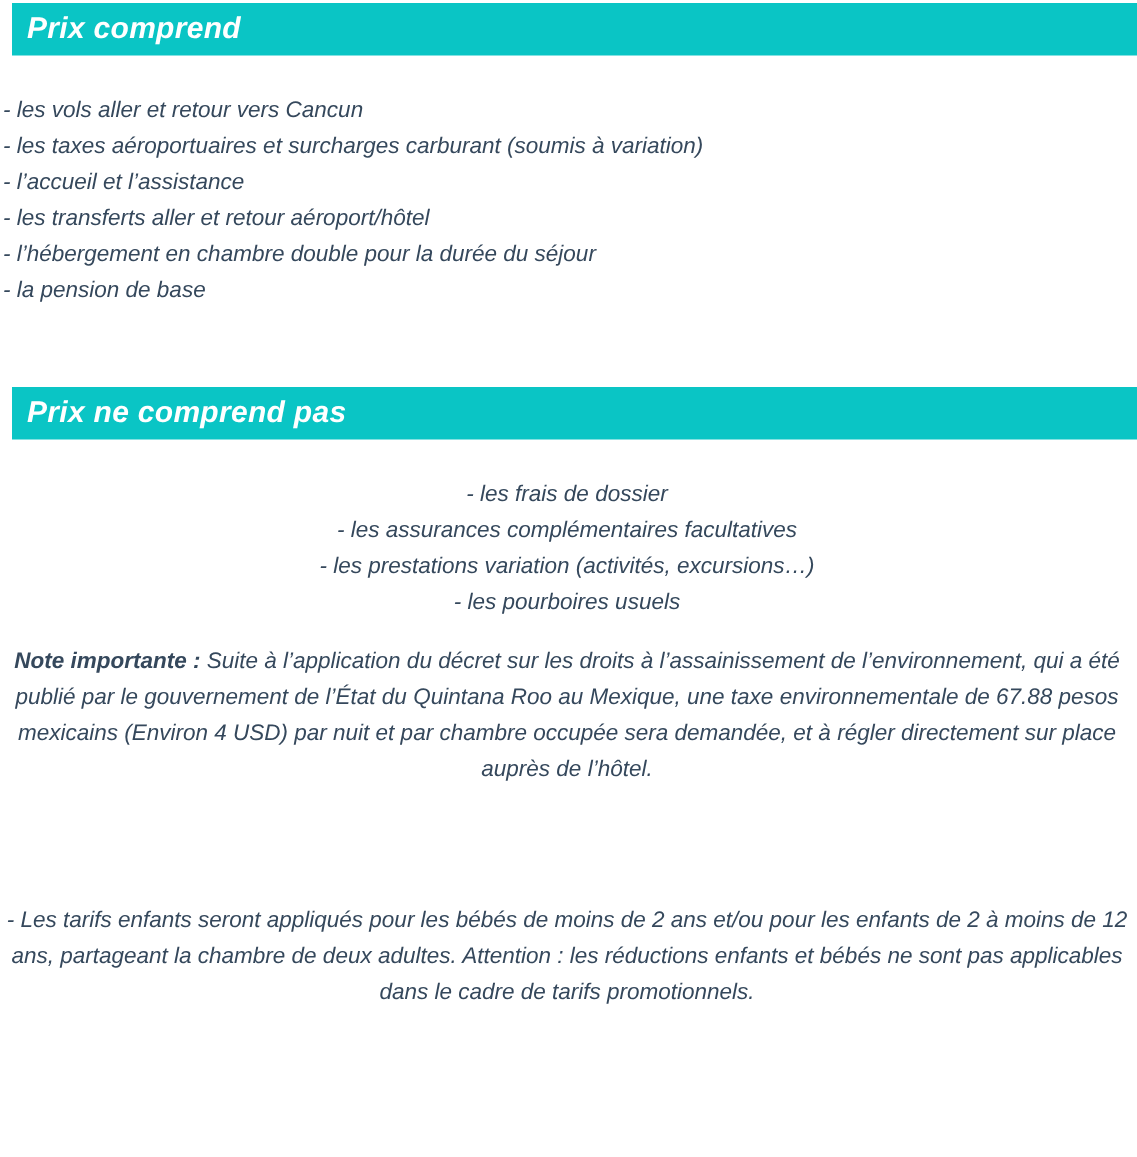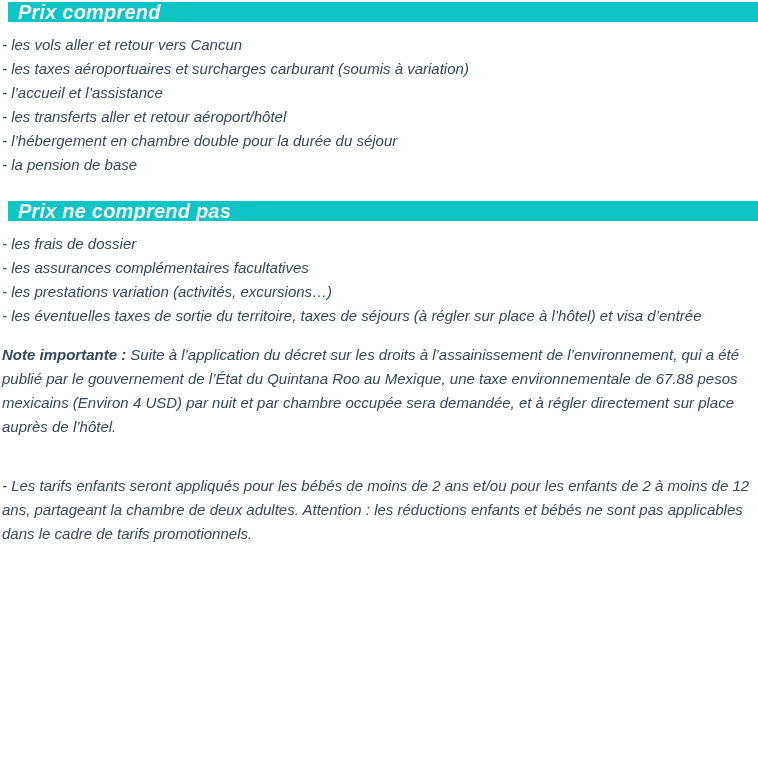--- a/index.html
+++ b/index.html
@@ -7,38 +7,38 @@
   body {
     width: 758px;
     font-family: "Liberation Sans", sans-serif;
     font-style: italic;
   }
   .page {
     width: 758px;
     padding-top: 2px;
     color: var(--text, #35485c);
   }
-  .section + .section { margin-top: 24px; }
+  .section + .section { margin-top: 52px; text-align: center; }
   .section-header {
-    height: 20px;
+    height: 35px;
     margin-left: 8px;
     background: var(--accent, #0ac5c5);
     display: flex;
     align-items: center;
     padding-left: 10px;
   }
   .section-title {
     font-size: 20px;
     font-weight: bold;
     font-style: italic;
     color: #ffffff;
     letter-spacing: 0.2px;
   }
   .section-body {
-    padding: 11px 4px 0 2px;
+    padding: 25px 4px 0 2px;
     font-size: 15px;
     line-height: 24px;
   }
   .list-item { white-space: nowrap; }
   .note { margin-top: 15px; }
   .note-label { font-weight: bold; }
   .para { margin-top: 0; }
 </style>
 </head>
 <body>
@@ -60,21 +60,21 @@
   </div>
 
   <div class="section">
     <div class="section-header">
       <h2 class="section-title">Prix ne comprend pas</h2>
     </div>
     <div class="section-body">
       <div class="list-item">- les frais de dossier</div>
       <div class="list-item">- les assurances complémentaires facultatives</div>
       <div class="list-item">- les prestations variation (activités, excursions…)</div>
-      <div class="list-item">- les éventuelles taxes de sortie du territoire, taxes de séjours (à régler sur place à l’hôtel) et visa d’entrée</div>
+      <div class="list-item">- les pourboires usuels</div>
       <p class="note"><span class="note-label">Note importante :</span><span> Suite à l’application du décret sur les droits à l’assainissement de l’environnement, qui a été publié par le gouvernement de l’État du Quintana Roo au Mexique, une taxe environnementale de 67.88 pesos mexicains (Environ 4 USD) par nuit et par chambre occupée sera demandée, et à régler directement sur place auprès de l’hôtel.</span></p>
     </div>
   </div>
 
   <div class="section">
     <div class="section-body">
       <p class="para">- Les tarifs enfants seront appliqués pour les bébés de moins de 2 ans et/ou pour les enfants de 2 à moins de 12 ans, partageant la chambre de deux adultes. Attention : les réductions enfants et bébés ne sont pas applicables dans le cadre de tarifs promotionnels.</p>
     </div>
   </div>
 

